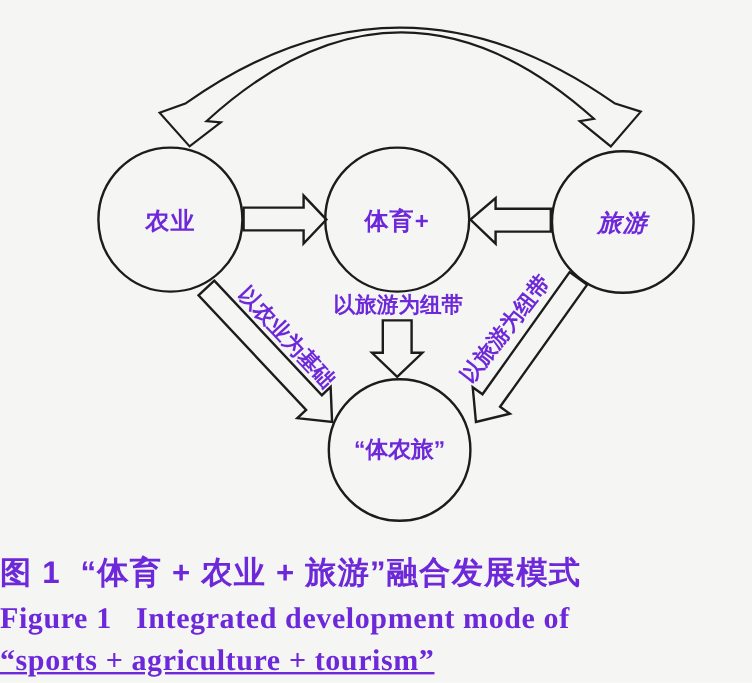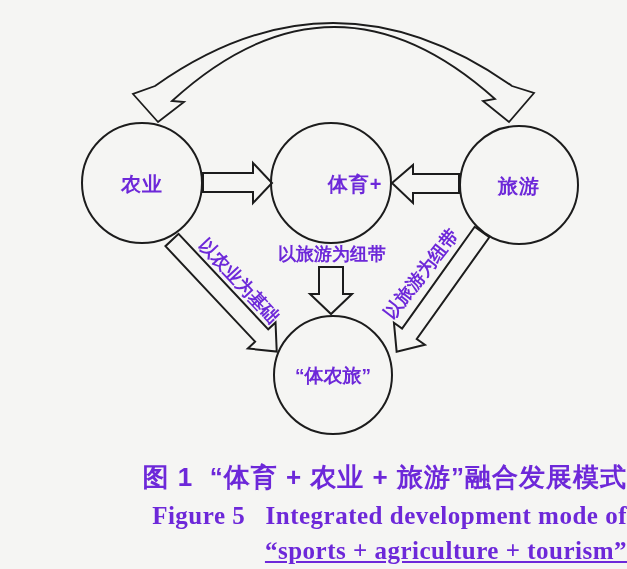--- a/index.html
+++ b/index.html
@@ -34,21 +34,21 @@
     position:absolute;
     transform:translate(-50%,-50%);
     font-weight:bold;
     font-size:18px;
     white-space:nowrap;
   }
   .edge-label.rot-left  { transform:translate(-50%,-50%) rotate(46.8deg); }
   .edge-label.rot-right { transform:translate(-50%,-50%) rotate(-52deg); }
   .caption {
     position:absolute; left:0; width:100%;
-    text-align:right; font-weight:bold;
+    text-align:left; font-weight:bold;
     transform:translateY(-50%);
     white-space:pre;
   }
   .caption-zh { top:477px; font-size:26px; letter-spacing:1px; font-family:"Liberation Sans", sans-serif; }
   .caption-en { font-family:"Liberation Serif", serif; font-size:25px; letter-spacing:0.5px; }
   .caption-en1 { top:516px; }
   .caption-en2 { top:551px;text-decoration:underline; }
 </style>
 </head>
 <body>
@@ -75,33 +75,33 @@
       <polygon stroke-width="2" points="0,-9 131,-9 131,-19 153,0 131,19 131,9 0,9"></polygon>
     </g>
 
     <g transform="translate(482,232) rotate(125.5)">
       <polygon stroke-width="2" points="0,-9 125,-9 125,-19 147,0 125,19 125,9 0,9"></polygon>
     </g>
   </svg>
 
   <div class="node-label" style="left:142px; top:184px;">农业</div>
 
-  <div class="node-label" style="left:331px; top:184px;margin-left:24px;">体育+</div>
+  <div class="node-label" style="left:331px; top:184px;">体育+</div>
 
-  <div class="node-label" style="left:519px; top:186px;">旅游</div>
+  <div class="node-label" style="left:519px; top:186px;font-style:italic;">旅游</div>
 
   <div class="node-label-multiline" style="left:333px; top:376px;">
     <div>“体农旅”</div>
   </div>
 
   <div class="edge-label rot-left" style="left:239px; top:281px;">以农业为基础</div>
 
   <div class="edge-label" style="left:332px; top:254px;">以旅游为纽带</div>
 
   <div class="edge-label rot-right" style="left:421px; top:274px;">以旅游为纽带</div>
 
   <div class="caption caption-zh">图 1  “体育 + 农业 + 旅游”融合发展模式</div>
 
-  <div class="caption caption-en caption-en1">Figure 5   Integrated development mode of</div>
+  <div class="caption caption-en caption-en1">Figure 1   Integrated development mode of</div>
 
   <div class="caption caption-en caption-en2">“sports + agriculture + tourism”</div>
 
 </div>
 
 </body></html>

